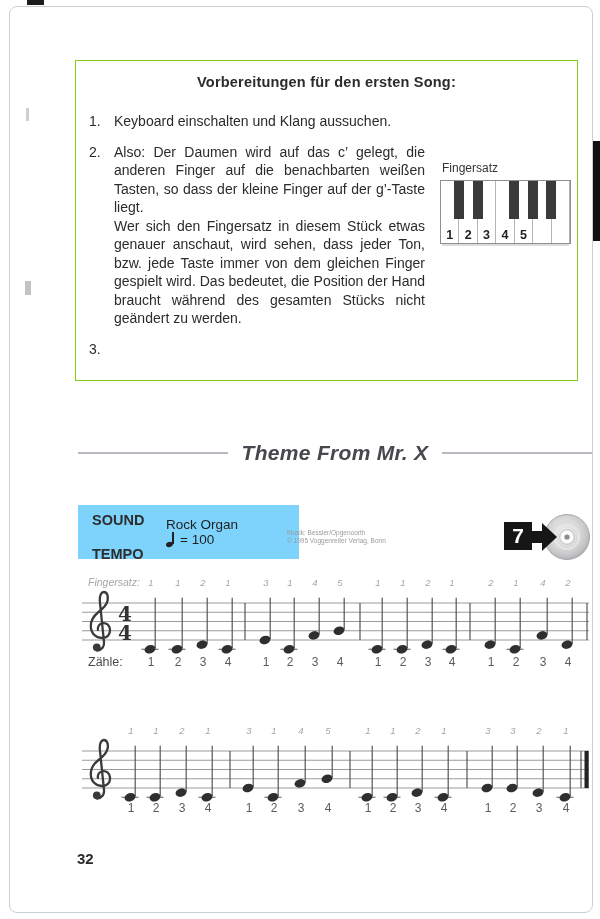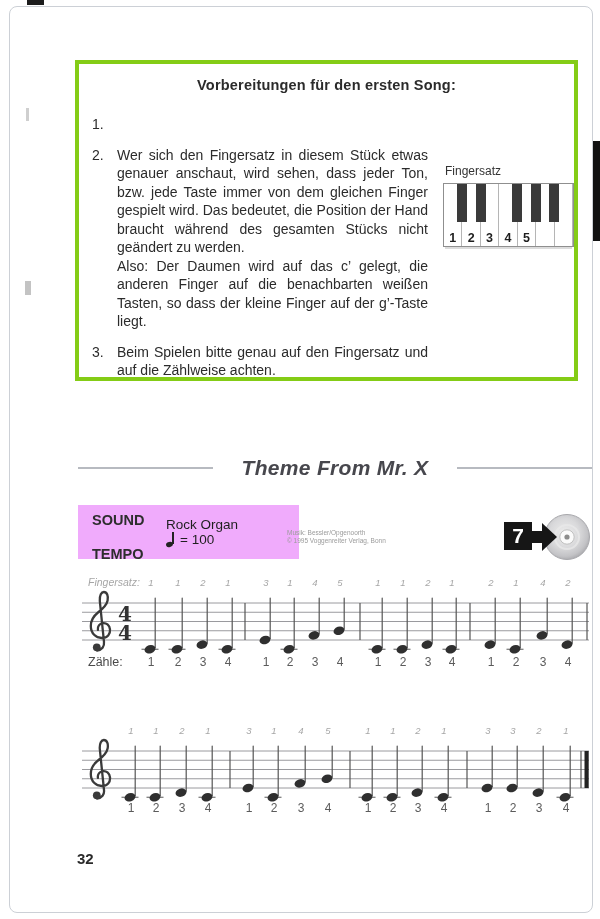--- a/index.html
+++ b/index.html
@@ -7,21 +7,21 @@
         font-family:"Liberation Sans",sans-serif;color:#2b2b2b;}
   .page-border{position:absolute;left:9px;top:6px;right:7px;bottom:6px;
         border:1.5px solid #ccd0d6;border-radius:8px;pointer-events:none;}
   .scan-dash-top{position:absolute;left:27px;top:0;width:17px;height:5px;background:#1c1c1c;}
   .scan-strip-right{position:absolute;left:593px;top:141px;width:7px;height:100px;background:#121212;}
   .scan-mark-left1{position:absolute;left:26px;top:108px;width:3px;height:13px;background:#cfcfcf;}
   .scan-mark-left2{position:absolute;left:25px;top:281px;width:6px;height:14px;background:#c3c3c3;}
 
   
   .prep-box{position:absolute;left:75px;top:60px;width:503px;height:321px;
-        border:4px solid #84cc16;box-sizing:border-box;}
+        border:1px solid #84cc16;box-sizing:border-box;}
   .prep-heading{text-align:center;font-weight:bold;font-size:14.5px;margin-top:13px;letter-spacing:.2px;}
   .prep-item{display:flex;margin:22px 0 0 13px;font-size:14px;line-height:18.5px;}
   .prep-item + .prep-item{margin-top:12px;}
   .prep-item:last-of-type{margin-top:11px;}
   .prep-item .num{width:25px;flex:none;}
   .prep-item .txt{width:311px;text-align:justify;}
   .prep-item .para{display:block;text-align:justify;}
 
   
   .finger-diagram{position:absolute;left:358px;top:100px;width:140px;padding-left:6px;}
@@ -29,25 +29,25 @@
   .keyboard{position:relative;width:129px;height:62px;border:1px solid #8f8f8f;
         display:flex;background:#fff;box-shadow:0 4px 0 -2px #dcdcdc;}
   .wkey{flex:1;border-right:1px solid #b5b5b5;display:flex;align-items:flex-end;
         justify-content:center;font-weight:bold;font-size:12.5px;color:#1e1e1e;padding-bottom:1px;}
   .wkey:last-child{border-right:none;}
   .bkey{position:absolute;top:0;width:10px;height:38px;background:#3a3a3a;}
 
   
   .title-row{position:absolute;left:78px;top:441px;width:514px;display:flex;align-items:center;gap:14px;}
   .rule{flex:1;height:2px;background:#b7bac0;}
-  .song-title{margin:15px;font-size:21px;font-style:italic;font-weight:bold;color:#47474d;
+  .song-title{margin:0;font-size:21px;font-style:italic;font-weight:bold;color:#47474d;
         letter-spacing:.3px;white-space:nowrap;}
 
   
-  .sound-box{position:absolute;left:78px;top:505px;width:221px;height:54px;background:#f0abfc;}
+  .sound-box{position:absolute;left:78px;top:505px;width:221px;height:54px;background:#7dd3fc;}
   .sb-label{position:absolute;left:14px;font-weight:bold;font-size:14.5px;color:#2d2d2d;}
   .sb-label.l1{top:7px;}.sb-label.l2{top:41px;}
   .sb-val{position:absolute;left:88px;font-size:13.5px;color:#1f1f1f;}
   .sb-val.v1{top:12px;}.sb-val.v2{top:27px;}
   .qnote{position:relative;display:inline-block;width:10px;height:15px;vertical-align:-3px;margin-right:4px;}
   .qhead{position:absolute;left:0;bottom:0;width:7px;height:5px;background:#222;border-radius:50%;
         transform:rotate(-16deg);}
   .qstem{position:absolute;right:2.2px;bottom:3px;width:1.5px;height:12px;background:#222;}
 
   .credits{position:absolute;left:287px;top:529px;font-size:6.5px;line-height:8px;color:#9b9b9b;}
@@ -83,33 +83,33 @@
   <div class="scan-dash-top"></div>
   <div class="scan-strip-right"></div>
   <div class="scan-mark-left1"></div>
   <div class="scan-mark-left2"></div>
 
   <div class="prep-box">
     <div class="prep-heading">Vorbereitungen für den ersten Song:</div>
 
     <div class="prep-item">
       <span class="num">1.</span>
+      <span class="txt">Keyboard einschalten und Klang aussuchen.</span>
     </div>
 
     <div class="prep-item">
       <span class="num">2.</span>
       <span class="txt">
+        <span class="para">Also: Der Daumen wird auf das c’ gelegt, die anderen Finger auf die benachbarten weißen Tasten, so dass der kleine Finger auf der g’-Taste liegt.</span>
         <span class="para">Wer sich den Fingersatz in diesem Stück etwas genauer anschaut, wird sehen, dass jeder Ton, bzw. jede Taste immer von dem gleichen Finger gespielt wird. Das bedeutet, die Position der Hand braucht während des gesamten Stücks nicht geändert zu werden.</span>
-        <span class="para">Also: Der Daumen wird auf das c’ gelegt, die anderen Finger auf die benachbarten weißen Tasten, so dass der kleine Finger auf der g’-Taste liegt.</span>
       </span>
     </div>
 
     <div class="prep-item">
       <span class="num">3.</span>
-      <span class="txt" style="width:311px">Beim Spielen bitte genau auf den Fingersatz und auf die Zählweise achten.</span>
     </div>
 
     <div class="finger-diagram">
       <div class="fd-label">Fingersatz</div>
       <div class="keyboard">
           <div class="wkey">
             <span>1</span>
           </div>
           <div class="wkey">
             <span>2</span>

